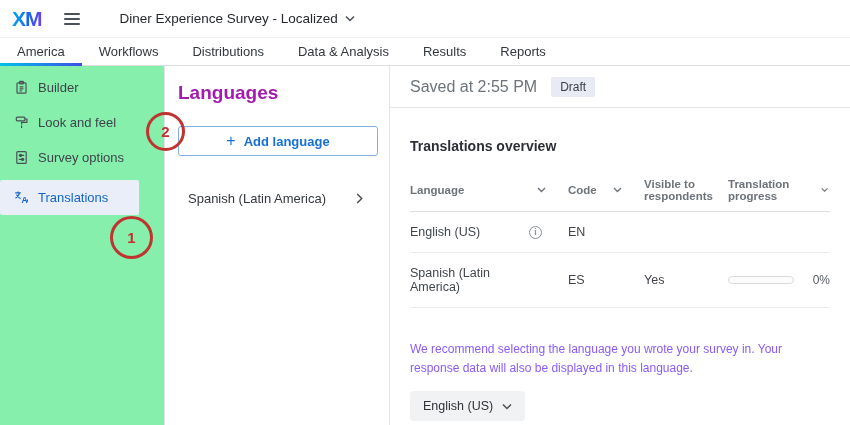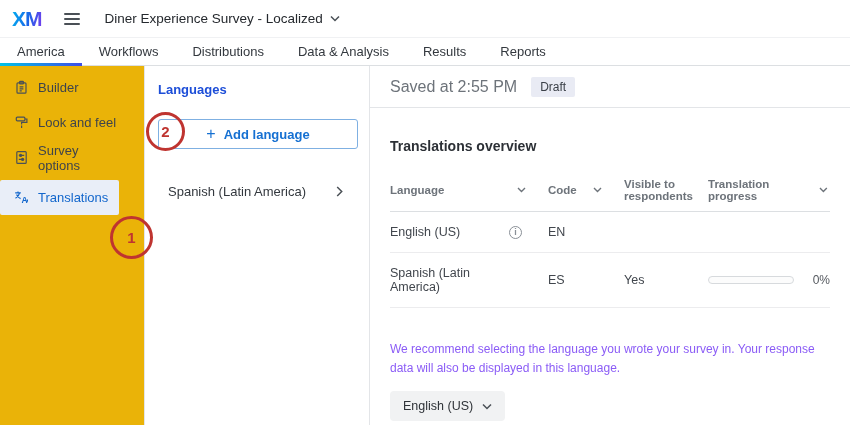--- a/index.html
+++ b/index.html
@@ -7,43 +7,43 @@
     font-family:"Liberation Sans", sans-serif; color:#3b4148; }
 
   
   .topbar { height:38px; display:flex; align-items:center; padding-left:12px;
     border-bottom:1px solid #f0f1f3; background:#fff; }
   .logo { font-size:21px; font-weight:800; letter-spacing:-1px;
     background:linear-gradient(100deg,#00b2f0 0%,#1a64e8 55%,#7a3bee 100%);
     -webkit-background-clip:text; background-clip:text; color:transparent; }
   .hamburger { margin-left:22px; display:flex; flex-direction:column; gap:3px; cursor:pointer; }
   .hamburger span { display:block; width:16px; height:2px; background:#4a5056; border-radius:1px; }
-  .doc-title { margin-left:25px; font-size:13.5px; color:#25292e; display:flex; align-items:center; gap:7px; }
+  .doc-title { margin-left:40px; font-size:13.5px; color:#25292e; display:flex; align-items:center; gap:7px; }
   .chev { stroke:#4a5056; fill:none; stroke-width:1.5; }
 
   
   .tabbar { height:28px; display:flex; border-bottom:1px solid #dcdfe2; background:#fff; }
   .tab { position:relative; padding:0 17px; font-size:13px; display:flex; align-items:center;
     color:#33383e; cursor:pointer; }
   .tab.active::after { content:""; position:absolute; left:0; right:0; bottom:-1px; height:3px;
     background:linear-gradient(90deg,#00c2e8,#3d4ee8); }
 
   
   .cols { display:flex; height:359px; }
-  .sidebar { width:145px; border-right:1px solid #e3e5e8; padding-top:4px; background:#eab308; }
+  .sidebar { width:165px; border-right:1px solid #e3e5e8; padding-top:4px; background:#86efac; }
   .side-item { height:35px; display:flex; align-items:center; gap:9px; padding-left:14px;
     margin-right:25px; font-size:13px; color:#3f444b; cursor:pointer; border-radius:2px; }
   .side-item svg { flex:0 0 auto; stroke:#4a5056; fill:none; stroke-width:1.2; }
   .side-item.selected { background:#e9eef8; color:#1266cc; margin-top:5px; }
   .side-item.selected svg { stroke:#1266cc; }
   .side-item.selected .icn-a { fill:#1266cc; stroke:none; }
 
   
   .langpanel { width:225px; border-right:1px solid #e3e5e8; padding-top:16px; background:#fff; }
-  .langpanel h2 { font-size:13px; font-weight:700; color:#1d4ed8; padding-left:13px; }
+  .langpanel h2 { font-size:19px; font-weight:700; color:#a21caf; padding-left:13px; }
   .add-btn { margin:22px 12px 0 13px; width:200px; height:30px; border:1px solid #7fb0e2;
     background:#fff; border-radius:3px; color:#1570d2; font-size:13px; font-weight:700;
     display:flex; align-items:center; justify-content:center; gap:8px; cursor:pointer;
     font-family:"Liberation Sans", sans-serif; }
   .add-plus { font-size:16px; font-weight:400; }
   .lang-item { margin-top:24px; height:36px; display:flex; align-items:center;
     justify-content:space-between; padding:0 26px 0 23px; font-size:13px; color:#33383e; cursor:pointer; }
 
   
   .main { flex:1; display:flex; flex-direction:column; background:#fff; }

